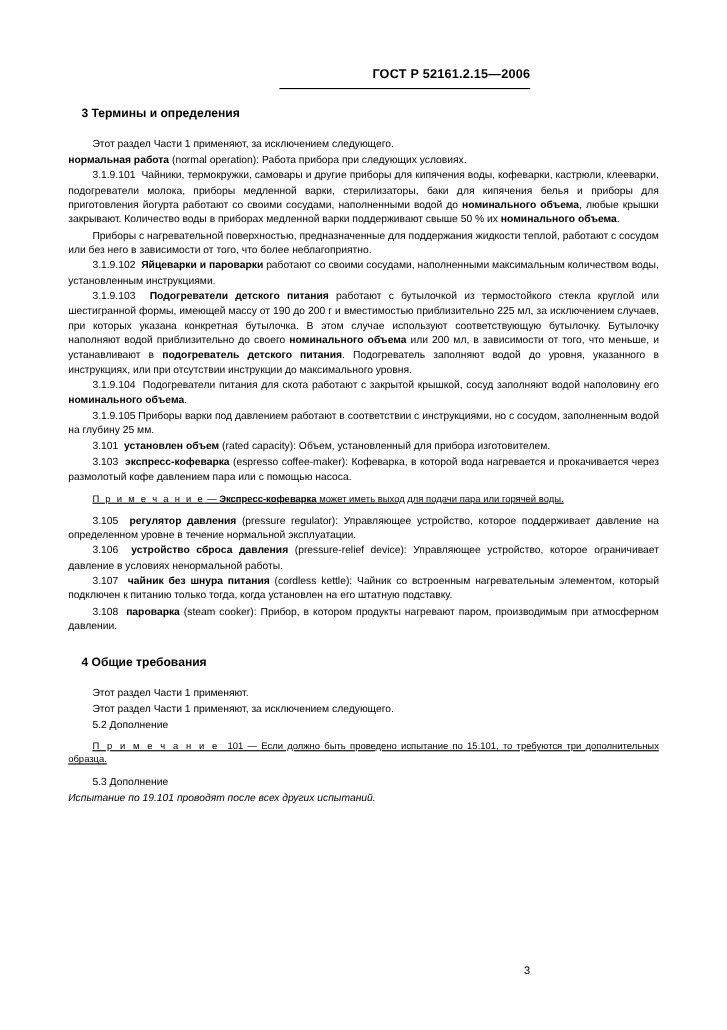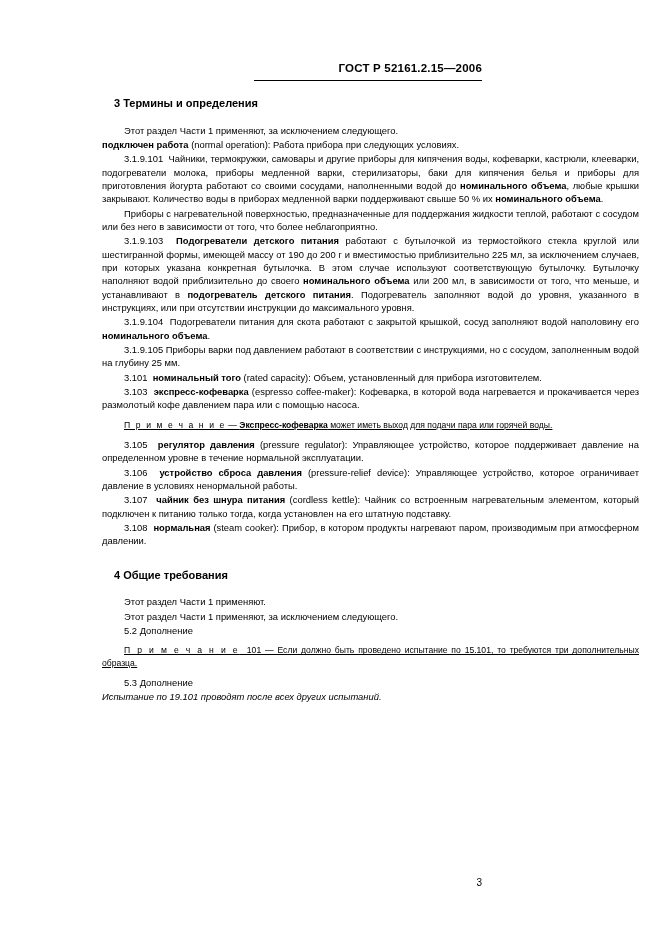--- a/index.html
+++ b/index.html
@@ -40,21 +40,20 @@
     background: #000;
   }
   .content {
     position: absolute;
     top: 96px;
     left: 62px;
     width: 537px;
     font-size: 9.4px;
     line-height: 1.42;
     text-align: justify;
-    margin-left: 40px;
   }
   h2.section-title {
     font-size: 11px;
     font-weight: bold;
     margin: 0 0 12px 0;
     padding-left: 12px;
     text-align: left;
   }
   h2.section-title.spaced {
     margin-top: 20px;
@@ -93,48 +92,49 @@
   <div class="header">ГОСТ Р 52161.2.15—2006</div>
   <div class="header-rule"></div>
 
   <div class="content">
 
     <h2 class="section-title">3  Термины и определения</h2>
 
     <p><span>Этот раздел Части 1 применяют, за исключением следующего.</span></p>
 
 
-    <p class="noindent"><span class="b">подключен работа</span> (normal operation): Работа прибора при следующих условиях.</p>
+    <p class="noindent"><span class="b">нормальная работа</span> (normal operation): Работа прибора при следующих условиях.</p>
 
     <p>3.1.9.101&nbsp;&nbsp;Чайники, термокружки, самовары и другие приборы для кипячения воды, кофеварки, кастрюли, клееварки, подогреватели молока, приборы медленной варки, стерилизаторы, баки для кипячения белья и приборы для приготовления йогурта работают со своими сосудами, наполненными водой до <span class="b">номинального объема</span>, любые крышки закрывают. Количество воды в приборах медленной варки поддерживают свыше 50 % их <span class="b">номинального объема</span>.</p>
 
     <p><span>Приборы с нагревательной поверхностью, предназначенные для поддержания жидкости теплой, работают с сосудом или без него в зависимости от того, что более неблагоприятно.</span></p>
 
+    <p>3.1.9.102&nbsp;&nbsp;<span class="b">Яйцеварки и пароварки</span> работают со своими сосудами, наполненными максимальным количеством воды, установленным инструкциями.</p>
 
     <p>3.1.9.103&nbsp;&nbsp;<span class="b">Подогреватели детского питания</span> работают с бутылочкой из термостойкого стекла круглой или шестигранной формы, имеющей массу от 190 до 200 г и вместимостью приблизительно 225 мл, за исключением случаев, при которых указана конкретная бутылочка. В этом случае используют соответствующую бутылочку. Бутылочку наполняют водой приблизительно до своего <span class="b">номинального объема</span> или 200 мл, в зависимости от того, что меньше, и устанавливают в <span class="b">подогреватель детского питания</span>. Подогреватель заполняют водой до уровня, указанного в инструкциях, или при отсутствии инструкции до максимального уровня.</p>
 
     <p>3.1.9.104&nbsp;&nbsp;Подогреватели питания для скота работают с закрытой крышкой, сосуд заполняют водой наполовину его <span class="b">номинального объема</span>.</p>
 
     <p><span>3.1.9.105  Приборы варки под давлением работают в соответствии с инструкциями, но с сосудом, заполненным водой на глубину 25 мм.</span></p>
 
-    <p>3.101&nbsp;&nbsp;<span class="b">номинальный того</span> (rated capacity): Объем, установленный для прибора изготовителем.</p>
+    <p>3.101&nbsp;&nbsp;<span class="b">установлен объем</span> (rated capacity): Объем, установленный для прибора изготовителем.</p>
 
 
     <p>3.103&nbsp;&nbsp;<span class="b">экспресс-кофеварка</span> (espresso coffee-maker): Кофеварка, в которой вода нагревается и прокачивается через размолотый кофе давлением пара или с помощью насоса.</p>
 
     <p class="note"><span class="sp">П р и м е ч а н и е</span> — <span class="b">Экспресс-кофеварка</span> может иметь выход для подачи пара или горячей воды.</p>
 
 
     <p>3.105&nbsp;&nbsp;<span class="b">регулятор давления</span> (pressure regulator): Управляющее устройство, которое поддерживает давление на определенном уровне в течение нормальной эксплуатации.</p>
 
     <p>3.106&nbsp;&nbsp;<span class="b">устройство сброса давления</span> (pressure-relief device): Управляющее устройство, которое ограничивает давление в условиях ненормальной работы.</p>
 
     <p>3.107&nbsp;&nbsp;<span class="b">чайник без шнура питания</span> (cordless kettle): Чайник со встроенным нагревательным элементом, который подключен к питанию только тогда, когда установлен на его штатную подставку.</p>
 
-    <p>3.108&nbsp;&nbsp;<span class="b">нормальная</span> (steam cooker): Прибор, в котором продукты нагревают паром, производимым при атмосферном давлении.</p>
+    <p>3.108&nbsp;&nbsp;<span class="b">пароварка</span> (steam cooker): Прибор, в котором продукты нагревают паром, производимым при атмосферном давлении.</p>
 
     <h2 class="section-title spaced">4  Общие требования</h2>
     <p><span>Этот раздел Части 1 применяют.</span></p>
 
     <p><span>Этот раздел Части 1 применяют, за исключением следующего.</span></p>
     <p><span>5.2  Дополнение</span></p>
     <p class="note"><span class="sp">П р и м е ч а н и е</span>&nbsp; 101 — Если должно быть проведено испытание по 15.101, то требуются три дополнительных образца.</p>
     <p><span>5.3  Дополнение</span></p>
     <p class="noindent i">Испытание по 19.101 проводят после всех других испытаний.</p>
 

